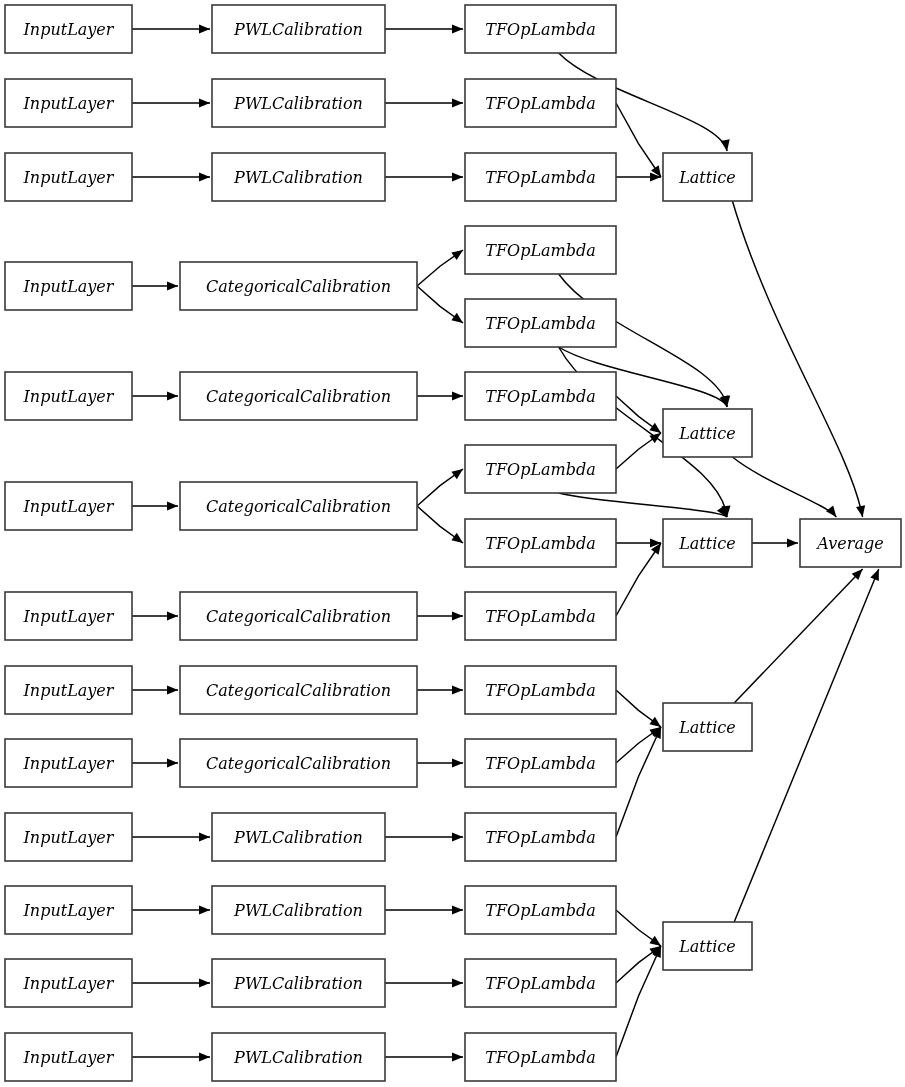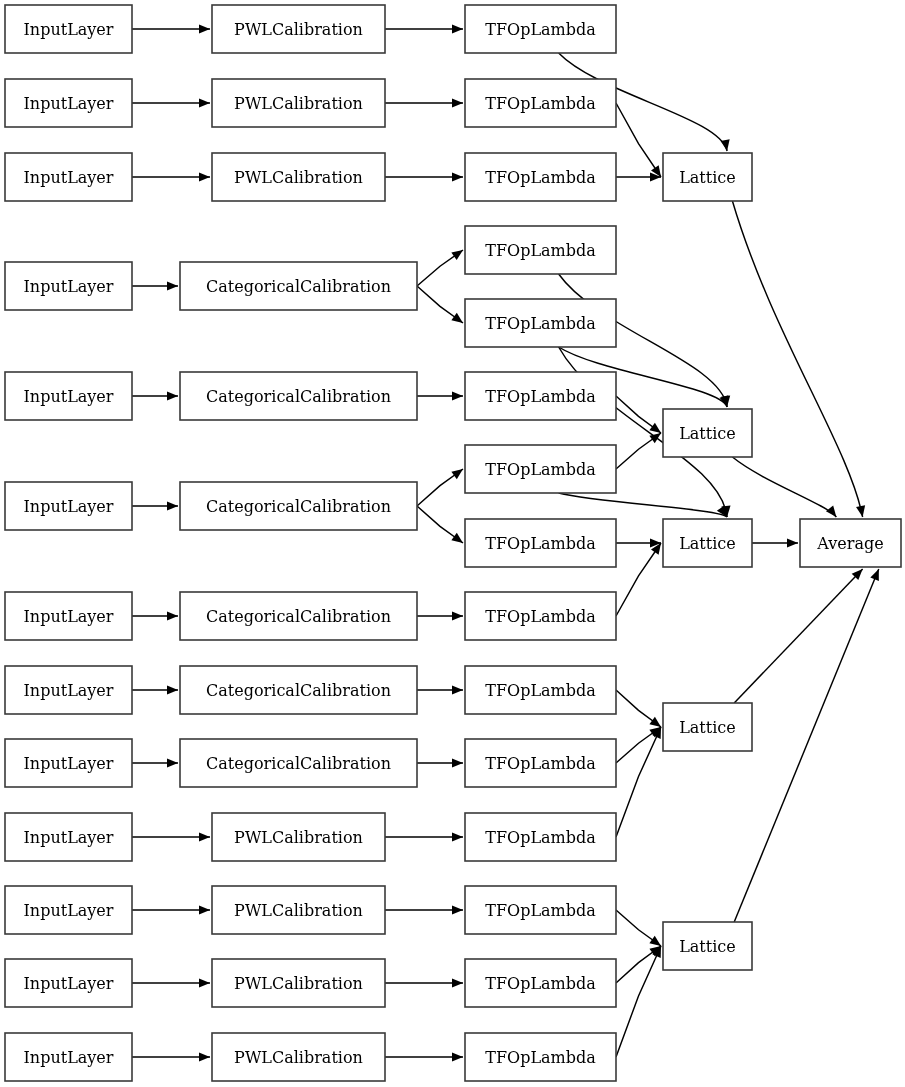--- a/index.html
+++ b/index.html
@@ -1,17 +1,17 @@
 <!DOCTYPE html>
 <html><head>
 <meta charset="utf-8">
 <style>
   html,body{margin:0;padding:0;background:#ffffff;}
   body{font-family:"DejaVu Serif","Liberation Serif",serif;}
-  #canvas{position:relative;width:905px;height:1087px;background:#ffffff;overflow:hidden;}
+  #canvas{position:relative;width:905px;height:1087px;background:#ffffff;overflow:hidden;font-style:italic;}
   #graph{position:absolute;left:0;top:0;width:905px;height:1087px;}
   .node-rect{fill:#ffffff;stroke:#3a3a3a;stroke-width:1.6;}
   .node-label{font-family:"DejaVu Serif","Liberation Serif",serif;font-size:16px;fill:#000000;
                text-anchor:middle;dominant-baseline:middle;}
   .edge{fill:none;stroke:#000000;stroke-width:1.45;}
   .arrow-head{fill:#000000;stroke:none;}
 </style>
 </head>
 <body>
 

